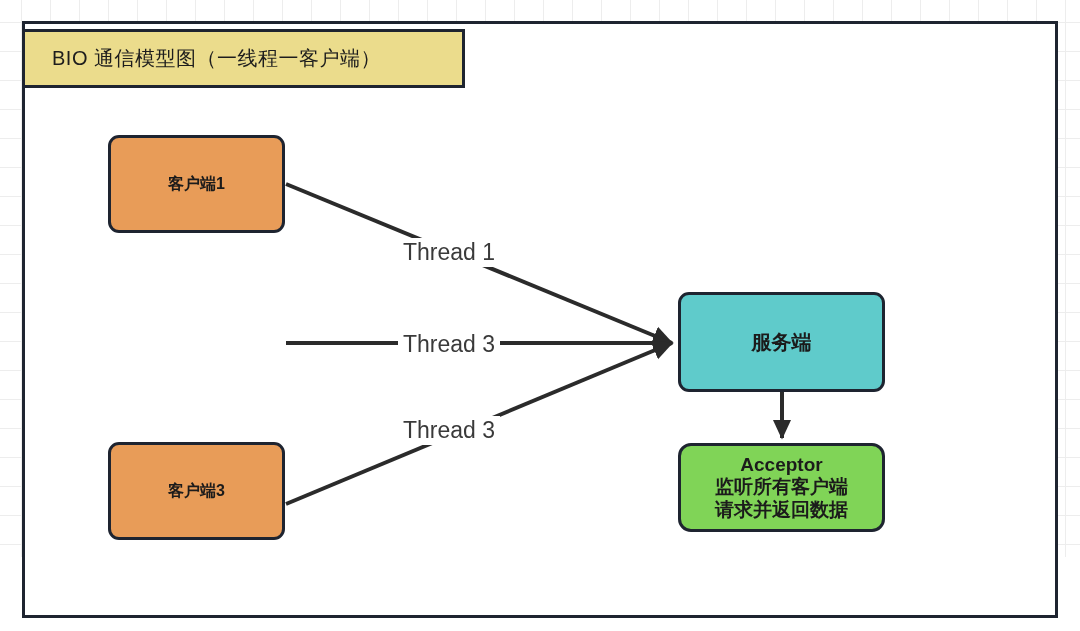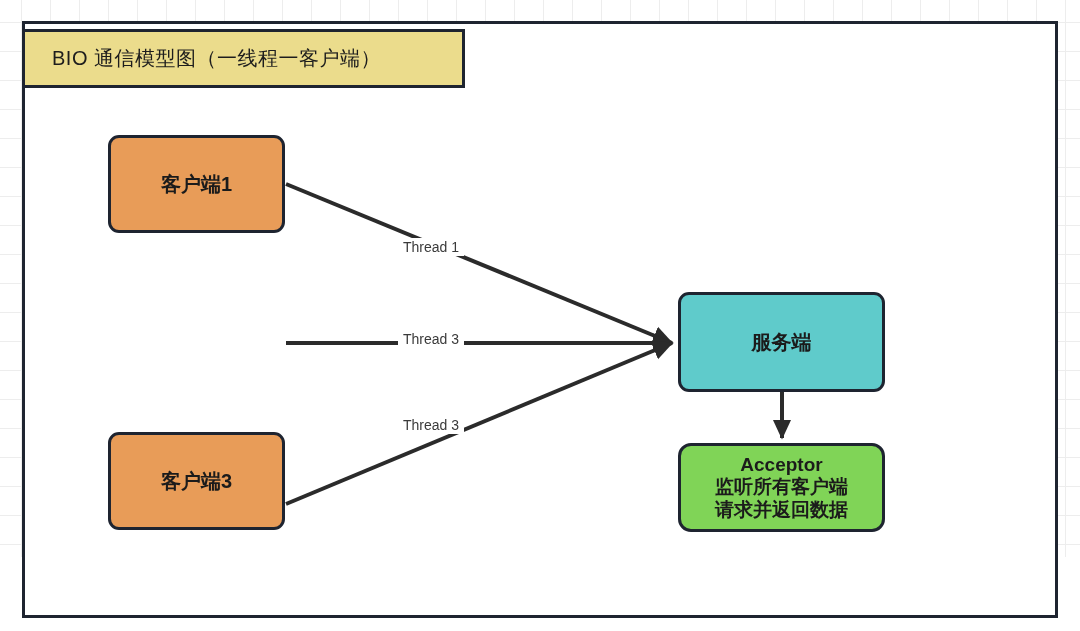--- a/index.html
+++ b/index.html
@@ -52,26 +52,26 @@
     display:flex;
     flex-direction:column;
     align-items:center;
     justify-content:center;
     color:#1b1b1b;
     z-index:4;
   }
   .client{
     width:177px;height:98px;
     background:#e89c58;
-    font-size:20px;
+    font-size:16px;
     font-weight:bold;
   }
   #client-1{left:108px;top:135px;}
   #client-2{left:108px;top:294px;}
-  #client-3{left:108px;top:432px;justify-content:center;}
+  #client-3{left:108px;top:442px;justify-content:center;}
   #server{
     left:678px;top:292px;
     width:207px;height:100px;
     background:#5fcbcb;
     font-size:20px;
     font-weight:bold;
   }
   #acceptor{
     left:678px;top:443px;
     width:207px;height:89px;
@@ -86,21 +86,21 @@
   
   #wires{
     position:absolute;left:0;top:0;
     width:1080px;height:631px;
     z-index:2;
     pointer-events:none;
   }
   .thread-label{
     position:absolute;
     z-index:3;
-    font-size:14px;
+    font-size:23px;
     color:#3a3a3a;
     background:#ffffff;
     padding:1px 5px;
     white-space:nowrap;
   }
   #thread-1-label{left:398px;top:238px;}
   #thread-2-label{left:398px;top:330px;}
   #thread-3-label{left:398px;top:416px;}
 </style>
 </head>

